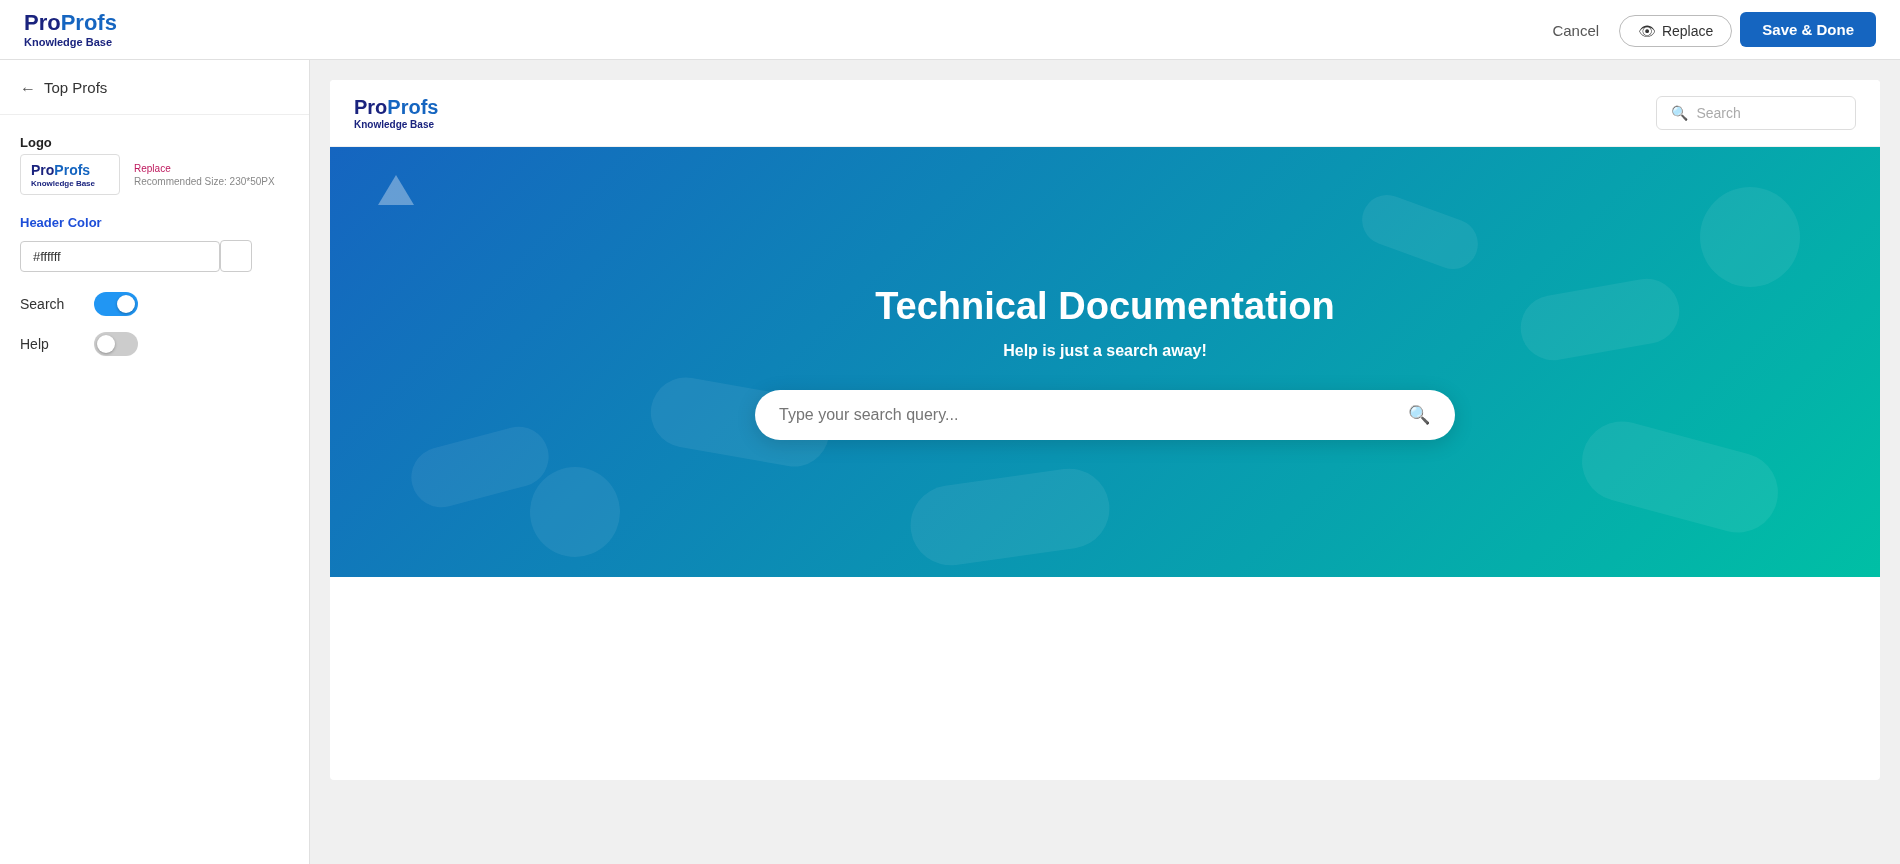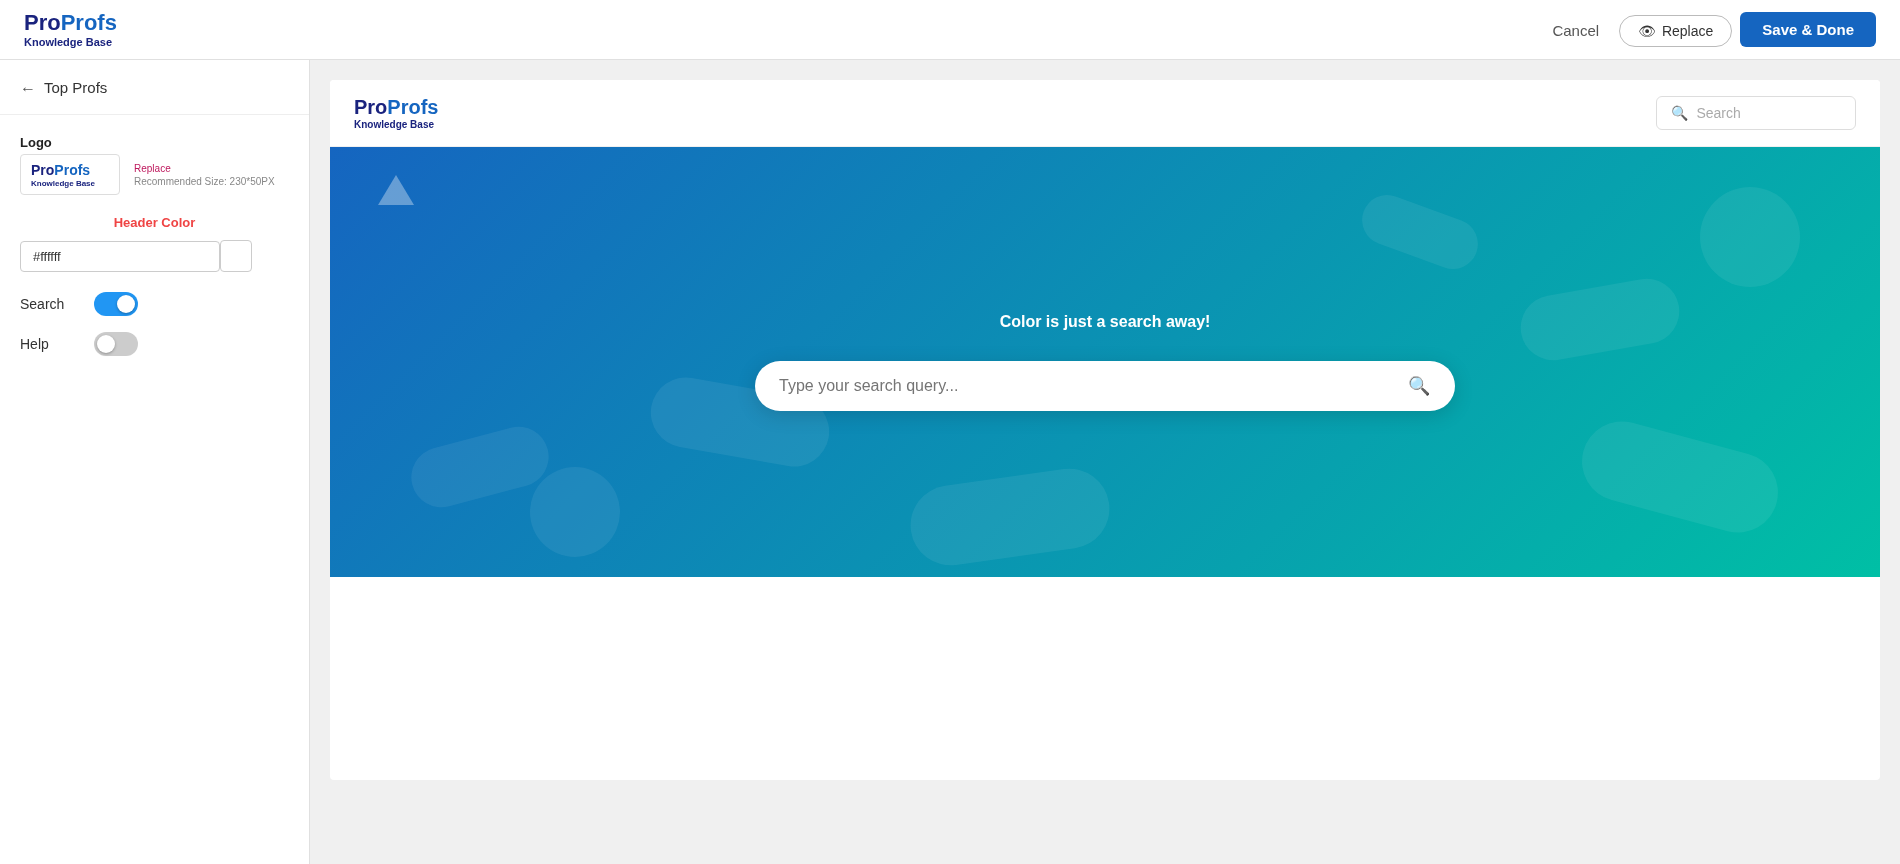--- a/index.html
+++ b/index.html
@@ -78,21 +78,21 @@
       border: 1px solid #ddd; border-radius: 4px;
       padding: 6px 10px; background: #fff;
       min-width: 100px;
     }
     .logo-preview-box .pro { color: #1a237e; font-weight: 800; font-size: 14px; }
     .logo-preview-box .profs { color: #1565c0; font-weight: 800; font-size: 14px; }
     .logo-preview-sub { font-size: 8px; color: #1a237e; font-weight: 700; display: block; }
     .replace-link { color: #be185d; font-size: 10px; cursor: pointer; }
     .replace-meta { font-size: 10px; color: #888; margin-top: 2px; }
 
-    .header-color-label { font-size: 13px; font-weight: 600; color: #ef4444; margin-bottom: 10px; text-align: center; }
+    .header-color-label { font-size: 13px; font-weight: 600; color: #1d4ed8; margin-bottom: 10px; }
     .color-input-row { display: flex; align-items: center; margin-bottom: 20px; }
     .color-text-input {
       border: 1px solid #ccc; border-radius: 4px;
       padding: 7px 12px; font-size: 13px; color: #333;
       width: 200px; outline: none;
     }
     .color-swatch {
       width: 32px; height: 32px;
       border: 1px solid #ccc; border-radius: 4px;
       background: #ffffff; cursor: pointer; flex-shrink: 0;
@@ -312,21 +312,22 @@
         <div class="shape-triangle"></div>
         <div class="shape s1"></div>
         <div class="shape s2"></div>
         <div class="shape s3"></div>
         <div class="shape s4"></div>
         <div class="shape s5"></div>
         <div class="shape s6"></div>
         <div class="shape s7"></div>
         <div class="shape s8"></div>
 
-        <p class="hero-subtitle">Color is just a search away!</p>
+        <h1 class="hero-title">Technical Documentation</h1>
+        <p class="hero-subtitle">Help is just a search away!</p>
         <div class="hero-search">
           <input class="hero-search-input" type="text" placeholder="Type your search query..." style="">
           <span class="hero-search-icon">🔍</span>
         </div>
       </div>
 
     </div>
   </div>
 </div>
 

